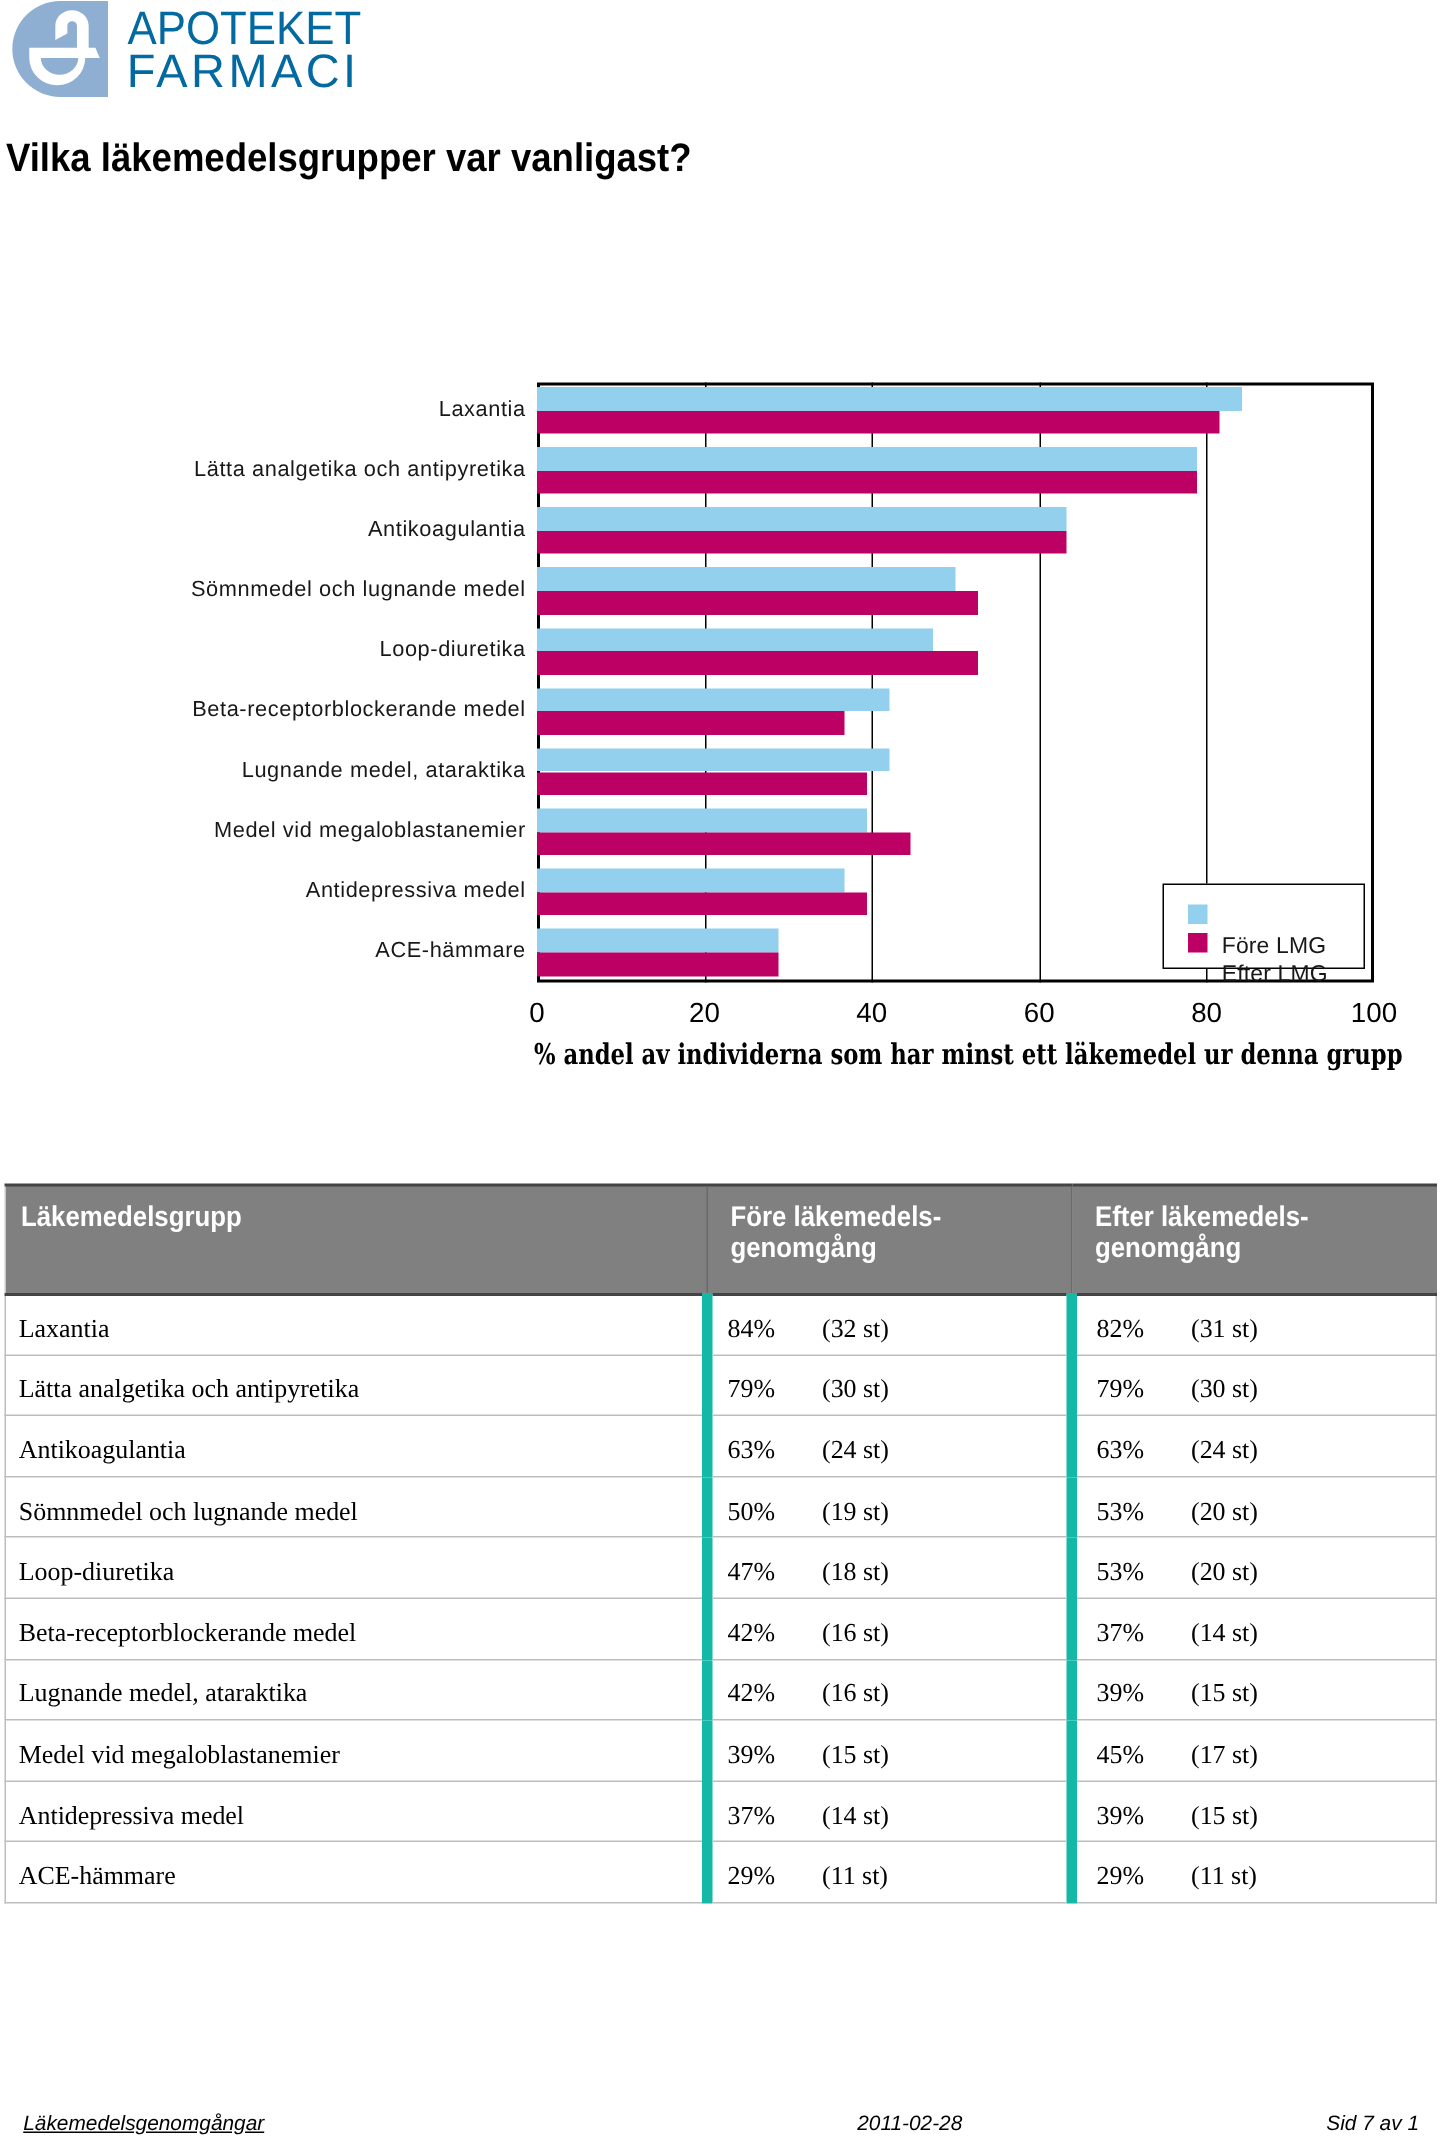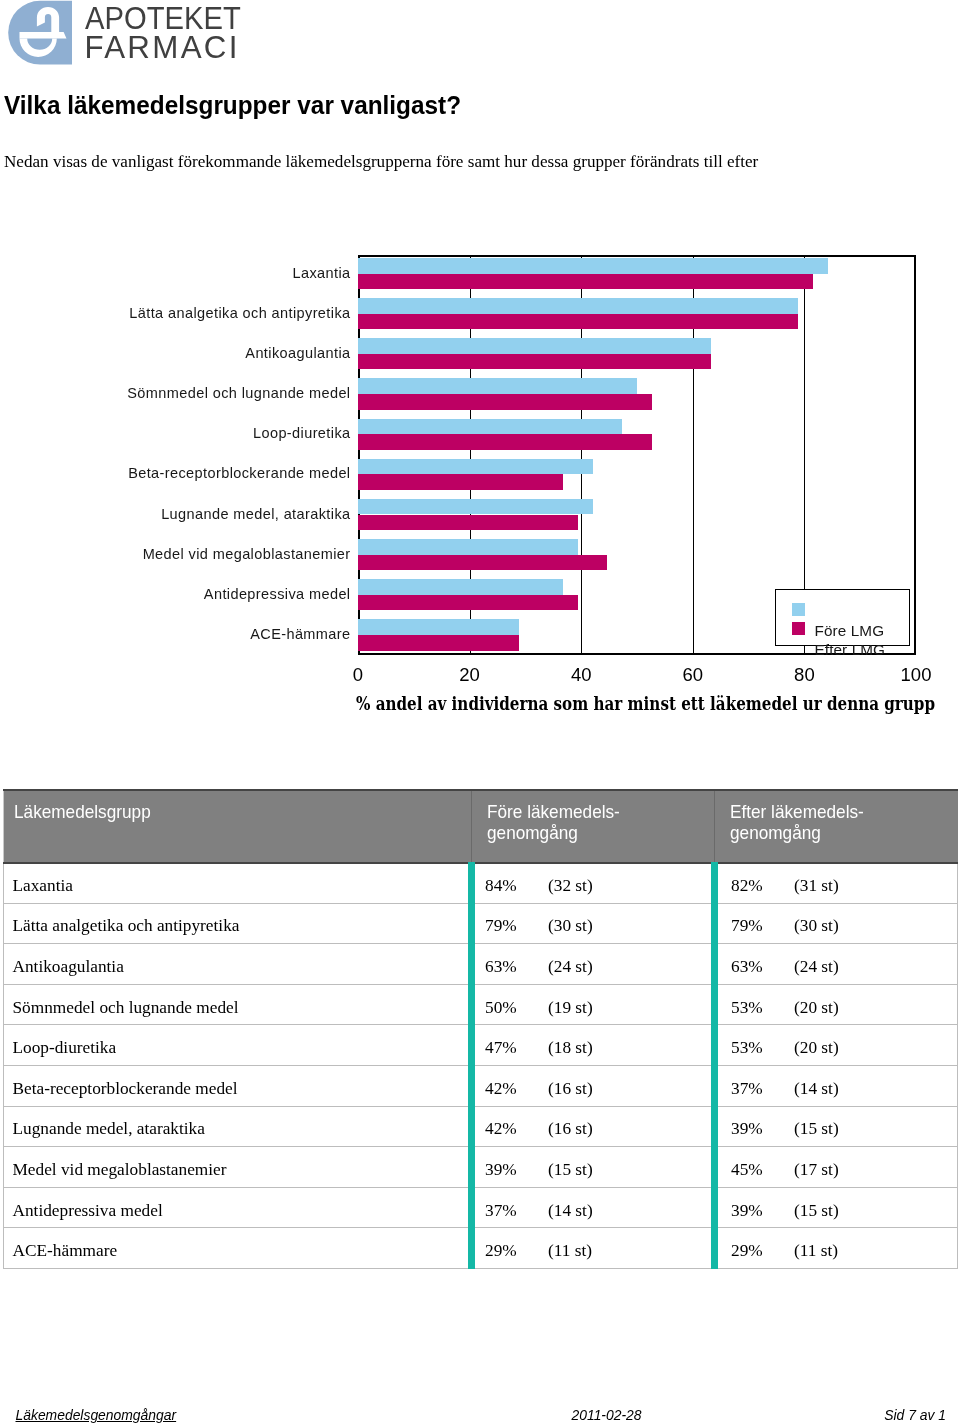--- a/index.html
+++ b/index.html
@@ -6,21 +6,21 @@
   html,body{margin:0;padding:0;}
   body{width:960px;height:1428px;background:#fff;position:relative;
        font-family:"Liberation Serif",serif;overflow:hidden;
        -webkit-font-smoothing:antialiased;}
   .page{position:absolute;left:0;top:0;width:960px;height:1428px;}
 
   
   #logo{position:absolute;left:0px;top:0px;width:74px;height:66px;}
   #logo svg{display:block;}
   #brand{position:absolute;left:84.5px;top:4px;font-family:"Liberation Sans",sans-serif;
-         font-weight:400;font-size:31.3px;line-height:29.1px;color:#404040;}
+         font-weight:400;font-size:31.3px;line-height:29.1px;color:#0369a1;}
   #brand div{white-space:nowrap;}
   #brand span{display:inline-block;transform-origin:left center;}
   #brand .l1 span{transform:scaleX(0.933);}
   #brand .l2 span{letter-spacing:2.3px;}
 
   
   #heading{position:absolute;left:4px;top:92px;margin:0;font-family:"Liberation Sans",sans-serif;
            font-weight:700;font-size:26.5px;line-height:26px;color:#000;
            white-space:nowrap;transform:scaleX(0.919);transform-origin:left top;}
 
@@ -47,21 +47,21 @@
   #chart .legend .li{position:absolute;display:flex;align-items:flex-start;}
   #chart .legend .lt{position:relative;top:-2.5px;}
   #chart .legend .sw{width:13.5px;height:13.5px;flex:0 0 auto;}
   #chart .legend .lt{margin-left:9.5px;font-family:"Liberation Sans",sans-serif;
         font-size:15.3px;color:#181818;white-space:nowrap;letter-spacing:0.1px;margin-top:22px;}
 
   
   #tbl{width:955px;border-collapse:collapse;table-layout:fixed;
        font-family:"Liberation Serif",serif;}
   #tbl th{background:#808080;color:#fff;font-family:"Liberation Sans",sans-serif;
-      font-weight:400;font-size:19px;line-height:21.4px;text-align:left;vertical-align:top;
+      font-weight:700;font-size:19px;line-height:21.4px;text-align:left;vertical-align:top;
       padding:10px 0 0 14.5px;height:72.5px;box-sizing:border-box;
       border-top:2px solid #444;border-bottom:2.5px solid #444;
       border-left:1px solid #6a6a6a;margin-left:12px;}
   #tbl th:first-child{border-left:1px solid #c9c9c9;padding-left:10px;}
   #tbl th span{display:inline-block;transform:scaleX(0.905);transform-origin:left top;}
   #tbl td{font-size:17.3px;color:#000;height:40.6px;padding:6px 0 0 8.5px;box-sizing:border-box;
       border-bottom:1px solid #bdbdbd;border-left:7px solid #14b8a6;vertical-align:middle;}
   #tbl td.first{border-left:1px solid #bdbdbd;}
   #tbl td:last-child{border-right:1px solid #bdbdbd;}
   #tbl td.pct{padding-left:13px;}
@@ -104,21 +104,20 @@
   </div>
 
   <div id="brand">
     <div class="l1"><span>APOTEKET</span></div>
     <div class="l2"><span>FARMACI</span></div>
   </div>
 
   <h1 id="heading">Vilka läkemedelsgrupper var vanligast?</h1>
 
   <div id="intro">
-    <div>Nedan visas de vanligast förekommande läkemedelsgrupperna före samt hur dessa grupper förändrats till efter</div>
   </div>
 
   <div id="chart">
     <div class="plot"></div>
     <div id="chart-dyn">
         <div class="gl" style="left:469.6px;top:255px;height:400px"></div>
         <div class="gl" style="left:581.2px;top:255px;height:400px"></div>
         <div class="gl" style="left:692.8px;top:255px;height:400px"></div>
         <div class="gl" style="left:804.4000000000001px;top:255px;height:400px"></div>
         <div class="bar" style="left:358px;top:258px;width:469.83600000000007px;height:15.6px;background:#92d0ee;"></div>

